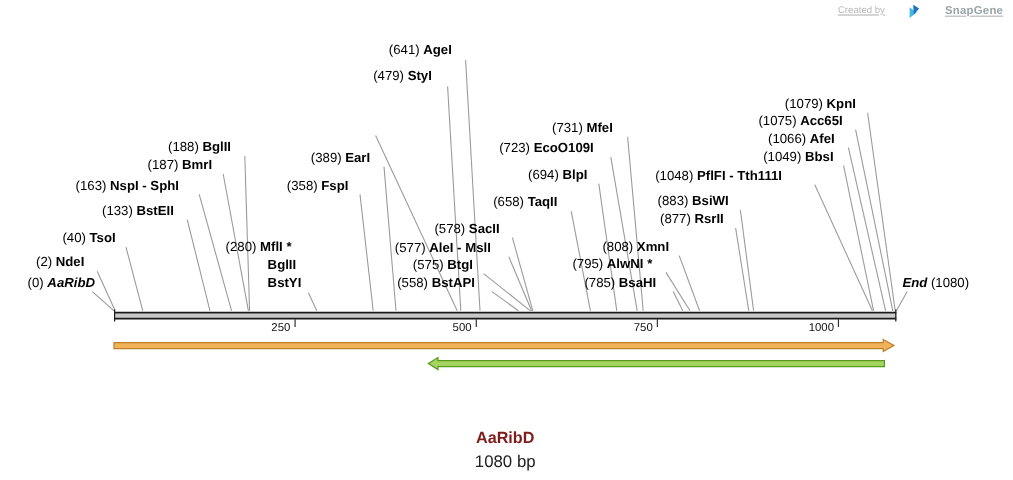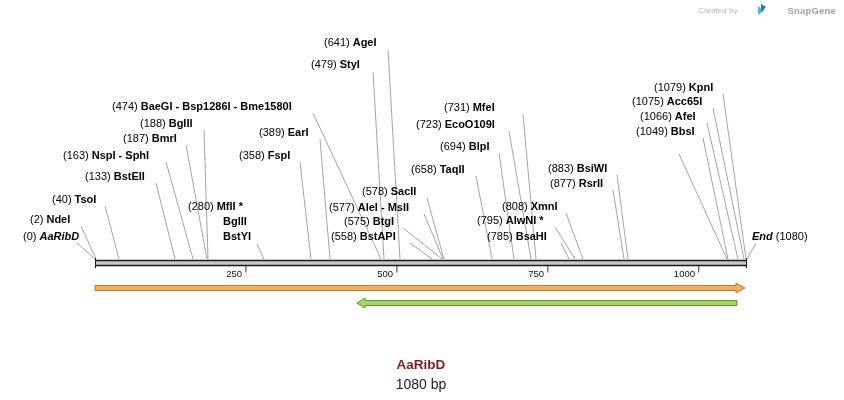--- a/index.html
+++ b/index.html
@@ -21,22 +21,22 @@
   }
   .map-title {
     position:absolute; left:421px; top:357px; transform:translateX(-50%);
     font-size:13.5px; font-weight:bold; color:#7f1d1d; white-space:nowrap;
   }
   .map-subtitle {
     position:absolute; left:421px; top:376px; transform:translateX(-50%);
     font-size:14px; color:#222; white-space:nowrap;
   }
   .watermark {
-    position:absolute; right:8px; top:4px; display:flex; align-items:center; gap:20px;
-    font-size:8px; color:#b9b9b9;
+    position:absolute; right:8px; top:4px; display:flex; align-items:flex-start; gap:20px;
+    font-size:8px; color:#b9b9b9;text-decoration:underline;
   }
   .watermark .brand { font-size:9.5px; color:#9aa3ab; font-weight:bold; letter-spacing:0.2px; }
   .watermark .logo { display:inline-flex; }
 </style>
 </head>
 <body>
 
 <div class="canvas">
 
   <svg class="overlay" width="844" height="400" viewBox="0 0 844 400">
@@ -97,25 +97,21 @@
   </svg>
 
   <div class="site" style="left:324px;top:36px">
       <span class="pos">(641)</span>
       <span class="nm">AgeI</span>
     </div>
   <div class="site" style="left:311px;top:58px">
       <span class="pos">(479)</span>
       <span class="nm">StyI</span>
     </div>
-  <div class="site" style="left:112px;top:100px">
-      <span class="pos">(474)</span>
-      <span class="nm">BaeGI - Bsp1286I - Bme1580I</span>
-    </div>
-  <div class="site" style="left:444px;top:101px">
+  <div class="site" style="left:460px;top:101px">
       <span class="pos">(731)</span>
       <span class="nm">MfeI</span>
     </div>
   <div class="site" style="left:654px;top:81px">
       <span class="pos">(1079)</span>
       <span class="nm">KpnI</span>
     </div>
   <div class="site" style="left:632px;top:95px">
       <span class="pos">(1075)</span>
       <span class="nm">Acc65I</span>
@@ -148,20 +144,24 @@
       <span class="pos">(163)</span>
       <span class="nm">NspI - SphI</span>
     </div>
   <div class="site" style="left:239px;top:149px">
       <span class="pos">(358)</span>
       <span class="nm">FspI</span>
     </div>
   <div class="site" style="left:440px;top:140px">
       <span class="pos">(694)</span>
       <span class="nm">BlpI</span>
+    </div>
+  <div class="site" style="left:546px;top:141px">
+      <span class="pos">(1048)</span>
+      <span class="nm">PflFI - Tth111I</span>
     </div>
   <div class="site" style="left:411px;top:163px">
       <span class="pos">(658)</span>
       <span class="nm">TaqII</span>
     </div>
   <div class="site" style="left:548px;top:162px">
       <span class="pos">(883)</span>
       <span class="nm">BsiWI</span>
     </div>
   <div class="site" style="left:85px;top:170px">

